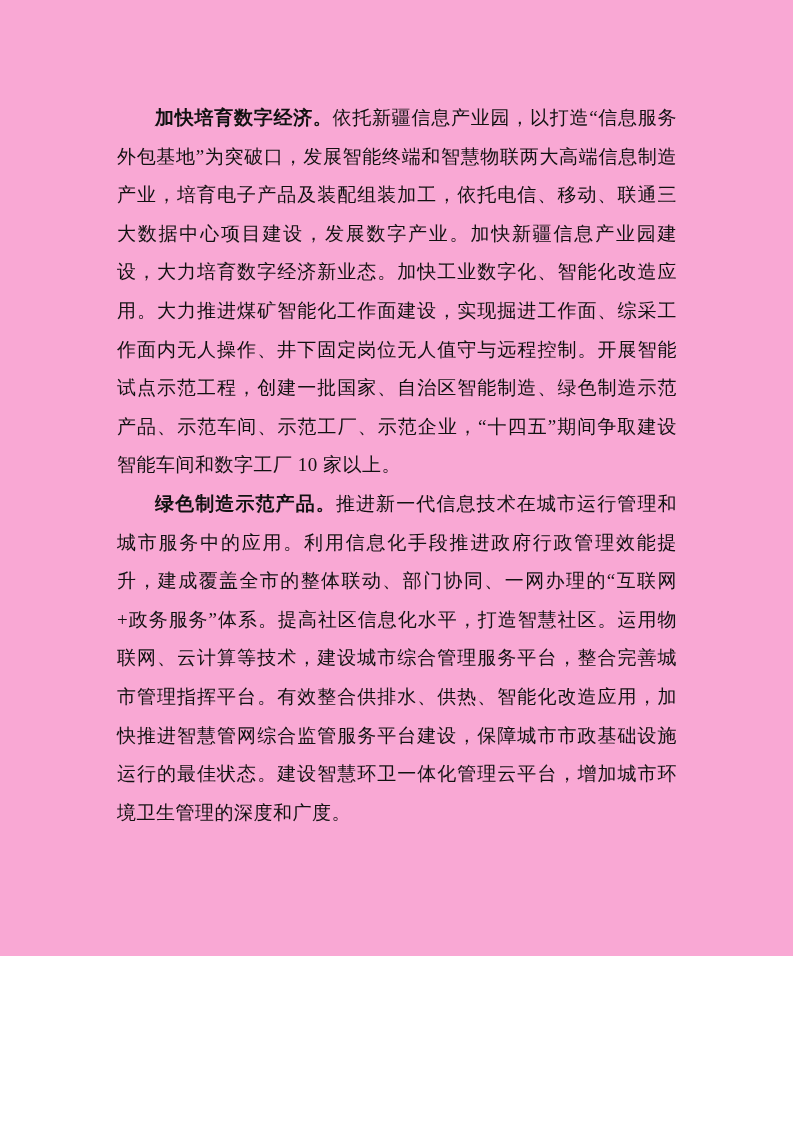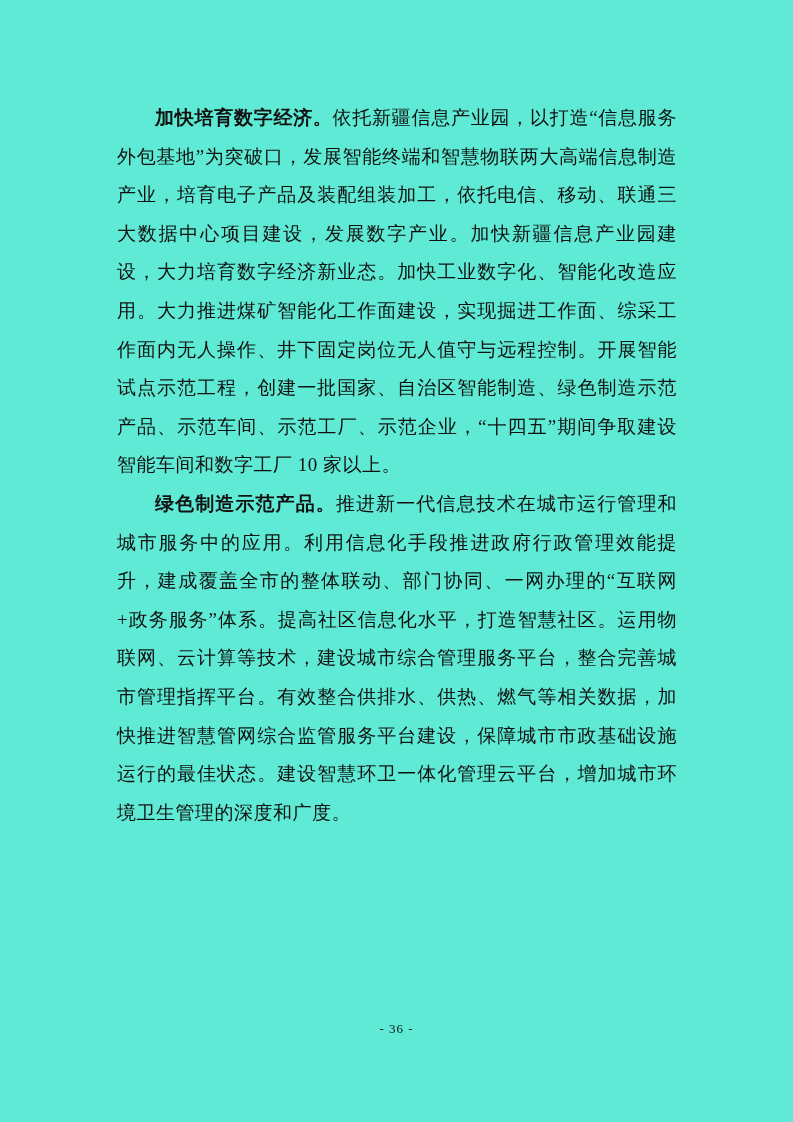--- a/index.html
+++ b/index.html
@@ -3,22 +3,22 @@
 <meta charset="utf-8">
 <style>
   html, body {
     margin: 0;
     padding: 0;
     background: #ffffff;
   }
   .page {
     position: relative;
     width: 793px;
-    height: 1122px;
-    background: #5eead4;
+    height: 956px;
+    background: #f9a8d4;
     overflow: hidden;
     font-family: "Liberation Serif", "DejaVu Serif", serif;
     color: #111111;
   }
   .content {
     position: absolute;
     top: 99px;
     left: 117px;
     width: 560px;
   }
@@ -44,16 +44,16 @@
     letter-spacing: 1px;
     color: #111111;
   }
 </style>
 </head>
 <body>
 
 <div class="page">
   <div class="content">
     <p class="para"><span class="lead">加快培育数字经济。</span><span>依托新疆信息产业园，以打造“信息服务外包基地”为突破口，发展智能终端和智慧物联两大高端信息制造产业，培育电子产品及装配组装加工，依托电信、移动、联通三大数据中心项目建设，发展数字产业。加快新疆信息产业园建设，大力培育数字经济新业态。加快工业数字化、智能化改造应用。大力推进煤矿智能化工作面建设，实现掘进工作面、综采工作面内无人操作、井下固定岗位无人值守与远程控制。开展智能试点示范工程，创建一批国家、自治区智能制造、绿色制造示范产品、示范车间、示范工厂、示范企业，“十四五”期间争取建设智能车间和数字工厂 10 家以上。</span></p>
-    <p class="para"><span class="lead">绿色制造示范产品。</span><span>推进新一代信息技术在城市运行管理和城市服务中的应用。利用信息化手段推进政府行政管理效能提升，建成覆盖全市的整体联动、部门协同、一网办理的“互联网+政务服务”体系。提高社区信息化水平，打造智慧社区。运用物联网、云计算等技术，建设城市综合管理服务平台，整合完善城市管理指挥平台。有效整合供排水、供热、燃气等相关数据，加快推进智慧管网综合监管服务平台建设，保障城市市政基础设施运行的最佳状态。建设智慧环卫一体化管理云平台，增加城市环境卫生管理的深度和广度。</span></p>
+    <p class="para"><span class="lead">绿色制造示范产品。</span><span>推进新一代信息技术在城市运行管理和城市服务中的应用。利用信息化手段推进政府行政管理效能提升，建成覆盖全市的整体联动、部门协同、一网办理的“互联网+政务服务”体系。提高社区信息化水平，打造智慧社区。运用物联网、云计算等技术，建设城市综合管理服务平台，整合完善城市管理指挥平台。有效整合供排水、供热、智能化改造应用，加快推进智慧管网综合监管服务平台建设，保障城市市政基础设施运行的最佳状态。建设智慧环卫一体化管理云平台，增加城市环境卫生管理的深度和广度。</span></p>
   </div>
   <div class="footer">- 36 -</div>
 </div>
 
 </body></html>

